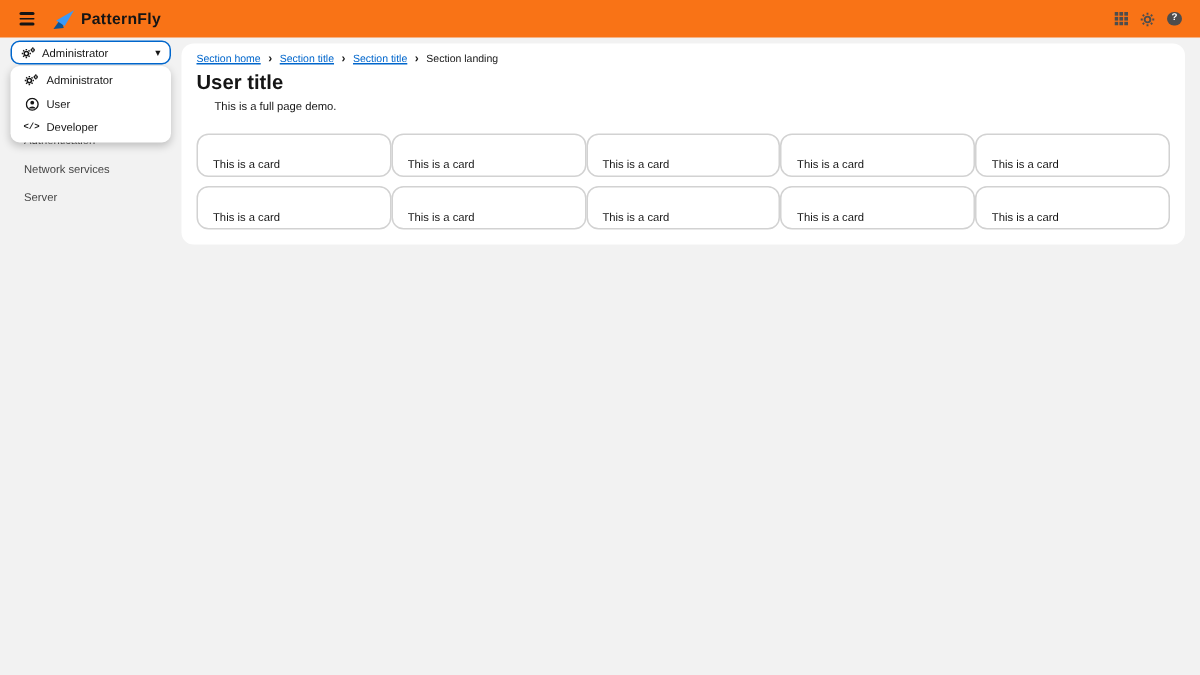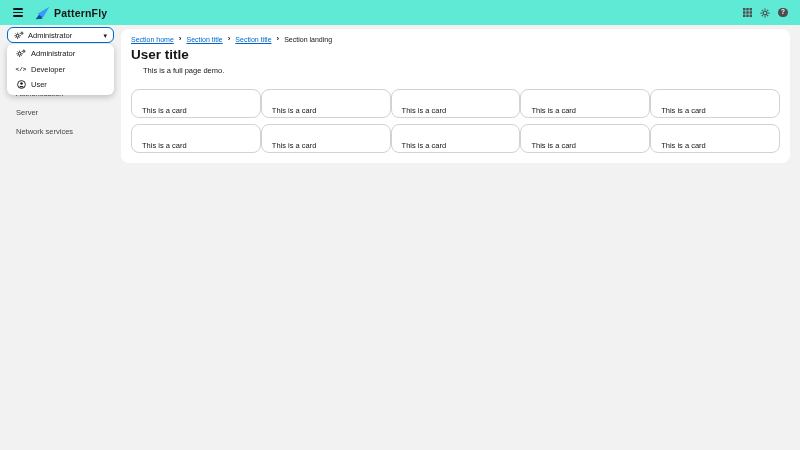--- a/index.html
+++ b/index.html
@@ -1,20 +1,20 @@
 <!DOCTYPE html>
 <html><head>
 <meta charset="utf-8">
 <style>
   html,body{margin:0;padding:0;}
   body{background:#f2f2f2;font-family:"Liberation Sans",sans-serif;}
   .screen{position:relative;width:800px;height:450px;background:#f2f2f2;overflow:hidden;}
 
   
-  .masthead{position:absolute;top:0;left:0;right:0;height:25px;background:#5eead4;
+  .masthead{position:absolute;top:0;left:0;right:0;height:25px;background:#f97316;
     display:flex;align-items:center;padding:0 11px;box-sizing:border-box;z-index:20;}
   .hamburger{background:none;border:0;padding:0;margin:0;width:14px;height:14px;
     display:flex;align-items:center;justify-content:center;cursor:pointer;}
   .hamburger-bars{display:flex;flex-direction:column;gap:2px;}
   .hamburger-bars i{display:block;width:10px;height:1.4px;background:#151515;border-radius:1px;}
   .brand{display:flex;align-items:center;gap:4px;margin-left:10px;}
   .brand-text{font-size:10.5px;font-weight:700;color:#151515;letter-spacing:.2px;}
   .mast-spacer{flex:1;}
   .mast-icon{background:none;border:0;padding:0;margin-left:6px;width:12px;height:12px;
     display:flex;align-items:center;justify-content:center;cursor:pointer;}
@@ -98,22 +98,22 @@
     </button>
     <button class="mast-icon">
       <span class="help-circle">
         <span>?</span>
       </span>
     </button>
   </header>
 
   <nav class="sidebar">
     <div class="nav-item">Authentication</div>
+    <div class="nav-item">Network services</div>
     <div class="nav-item">Server</div>
-    <div class="nav-item">Network services</div>
   </nav>
 
   <div class="context-toggle">
     <span class="mi-icon">
       <svg width="10" height="9" viewBox="0 0 14 12">
         <g fill="none" stroke="#151515" stroke-width="1.4">
           <circle cx="5" cy="6.3" r="2"></circle>
           <path d="M5 2v1.3 M5 9.3v1.3 M0.7 6.3h1.3 M8 6.3h1.3 M2 3.3l0.9 0.9 M7.1 8.4l0.9 0.9 M8 3.3l-0.9 0.9 M2 9.3l0.9-0.9"></path>
         </g>
         <g fill="none" stroke="#151515" stroke-width="1.1">
@@ -137,33 +137,33 @@
           <g fill="none" stroke="#151515" stroke-width="1.1">
             <circle cx="11" cy="2.9" r="1.3"></circle>
             <path d="M11 0.5v0.7 M11 4.6v0.7 M8.9 2.9h0.7 M12.4 2.9h0.7"></path>
           </g>
         </svg>
       </span>
       <span>Administrator</span>
     </div>
     <div class="menu-item">
       <span class="mi-icon">
-        <span class="code-glyph">&lt;/&gt;</span>
-      </span>
-      <span>Developer</span>
-    </div>
-    <div class="menu-item">
-      <span class="mi-icon">
         <svg width="9" height="9" viewBox="0 0 12 12">
           <circle cx="6" cy="6" r="5.2" fill="none" stroke="#151515" stroke-width="1.2"></circle>
           <circle cx="6" cy="4.6" r="1.7" fill="#151515"></circle>
           <path d="M3 9.8 C3.4 7.4 8.6 7.4 9 9.8 Z" fill="#151515"></path>
         </svg>
       </span>
       <span>User</span>
+    </div>
+    <div class="menu-item">
+      <span class="mi-icon">
+        <span class="code-glyph">&lt;/&gt;</span>
+      </span>
+      <span>Developer</span>
     </div>
   </div>
 
   <main class="content">
     <nav class="breadcrumb">
       <a class="bc-link">Section home</a>
       <span class="bc-sep">›</span>
       <a class="bc-link">Section title</a>
       <span class="bc-sep">›</span>
       <a class="bc-link">Section title</a>

